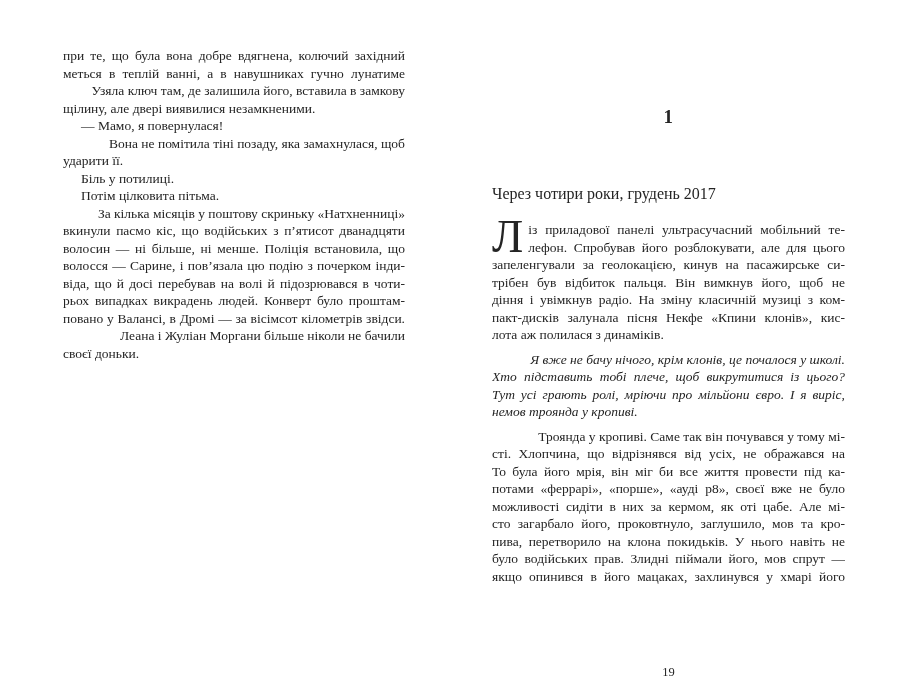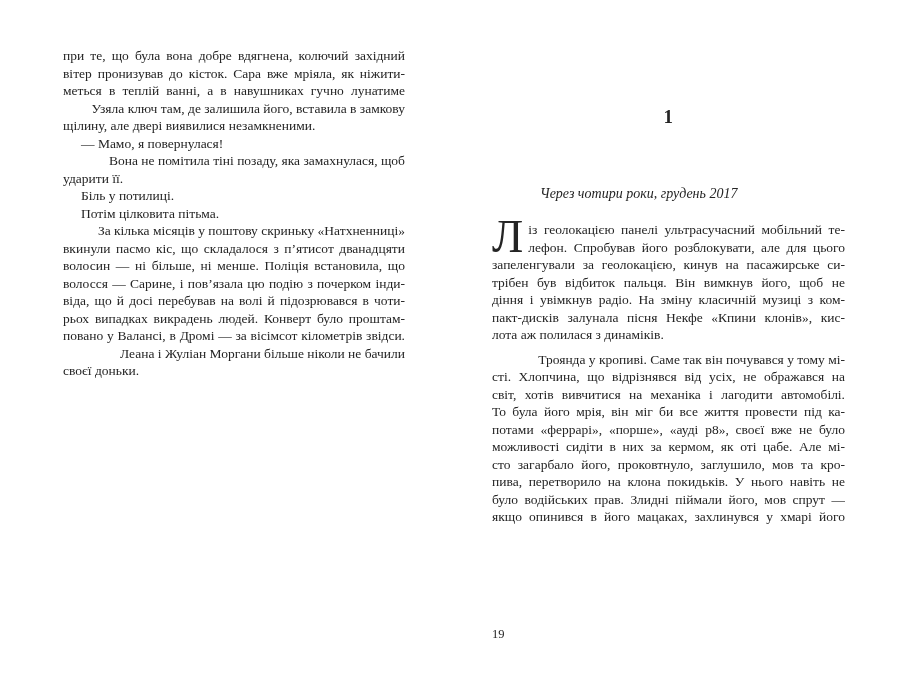--- a/index.html
+++ b/index.html
@@ -32,92 +32,95 @@
 
   .chapter-number {
     text-align: center;
     font-size: 19px;
     font-weight: 600;
     line-height: 22px;
     letter-spacing: 0.5px;
   }
   .dateline {
     margin-top: 57px;
-    font-style: italic;
-    font-size: 14px;
+    font-size: 16px;
     line-height: 17px;
-    margin-left: 48px;
   }
   .paras { margin-top: 19px; }
   .para.italic .line { font-style: italic; }
   .para + .para { margin-top: 7px; }
 
   .dropcap {
     display: block;
     float: left;
     font-size: 46px;
     line-height: 34px;
     height: 34px;
     margin: -1px 5px 0 0;
   }
 
   .page-number {
     position: absolute;
     left: 492px;
-    top: 627px;
+    top: 665px;
     width: 353px;
+    text-align: center;
     font-size: 12.5px;
     line-height: 14px;
   }
 </style>
 </head>
 <body>
 
 <div class="spread">
 
   <div class="page-col left-col">
       <div class="line j">при те, що була вона добре вдягнена, колючий західний</div>
-      <div class="line j">вітер пронизував до кісток. Сара вже мріяла, як ніжити-</div>
       <div class="line j">меться в теплій ванні, а в навушниках гучно лунатиме</div>
       <div class="line j indent">Узяла ключ там, де залишила його, вставила в замкову</div>
       <div class="line last">щілину, але двері виявилися незамкненими.</div>
       <div class="line last indent">— Мамо, я повернулася!</div>
       <div class="line j indent">Вона не помітила тіні позаду, яка замахнулася, щоб</div>
       <div class="line last">ударити її.</div>
       <div class="line last indent">Біль у потилиці.</div>
       <div class="line last indent">Потім цілковита пітьма.</div>
       <div class="line j indent">За кілька місяців у поштову скриньку «Натхненниці»</div>
-      <div class="line j">вкинули пасмо кіс, що складалося з п’ятисот дванадцяти</div>
+      <div class="line j">вкинули пасмо кіс, що водійських з п’ятисот дванадцяти</div>
       <div class="line j">волосин — ні більше, ні менше. Поліція встановила, що</div>
       <div class="line j">волосся — Сарине, і пов’язала цю подію з почерком інди-</div>
       <div class="line j">віда, що й досі перебував на волі й підозрювався в чоти-</div>
       <div class="line j">рьох випадках викрадень людей. Конверт було проштам-</div>
       <div class="line j">повано у Валансі, в Дромі — за вісімсот кілометрів звідси.</div>
       <div class="line j indent">Леана і Жуліан Моргани більше ніколи не бачили</div>
       <div class="line last">своєї доньки.</div>
     </div>
 
   <div class="page-col right-col">
     <div class="chapter-number">1</div>
     <div class="dateline">Через чотири роки, грудень 2017</div>
     <div class="paras">
         <div class="para normal">
           <span class="dropcap">Л</span>
-          <div class="line j">із геолокацією панелі ультрасучасний мобільний те-</div>
+          <div class="line j">із приладової панелі ультрасучасний мобільний те-</div>
           <div class="line j">лефон. Спробував його розблокувати, але для цього по-</div>
           <div class="line j">запеленгували за геолокацією, кинув на пасажирське си-</div>
           <div class="line j">трібен був відбиток пальця. Він вимкнув його, щоб не</div>
           <div class="line j">діння і увімкнув радіо. На зміну класичній музиці з ком-</div>
           <div class="line j">пакт-дисків залунала пісня Некфе «Кпини клонів», кис-</div>
           <div class="line last">лота аж полилася з динаміків.</div>
         </div>
+        <div class="para italic">
+          <div class="line j indent">Я вже не бачу нічого, крім клонів, це почалося у школі.</div>
+          <div class="line j">Хто підставить тобі плече, щоб викрутитися із цього?</div>
+          <div class="line j">Тут усі грають ролі, мріючи про мільйони євро. І я виріс,</div>
+          <div class="line last">немов троянда у кропиві.</div>
+        </div>
         <div class="para normal">
           <div class="line j indent">Троянда у кропиві. Саме так він почувався у тому мі-</div>
           <div class="line j">сті. Хлопчина, що відрізнявся від усіх, не ображався на</div>
-          <div class="line j">світ, хотів вивчитися на механіка і лагодити автомобілі.</div>
           <div class="line j">То була його мрія, він міг би все життя провести під ка-</div>
           <div class="line j">потами «феррарі», «порше», «ауді р8», своєї вже не було</div>
           <div class="line j">можливості сидіти в них за кермом, як оті цабе. Але мі-</div>
           <div class="line j">сто загарбало його, проковтнуло, заглушило, мов та кро-</div>
           <div class="line j">пива, перетворило на клона покидьків. У нього навіть не</div>
           <div class="line j">було водійських прав. Злидні піймали його, мов спрут —</div>
           <div class="line j">якщо опинився в його мацаках, захлинувся у хмарі його</div>
         </div>
       </div>
   </div>

